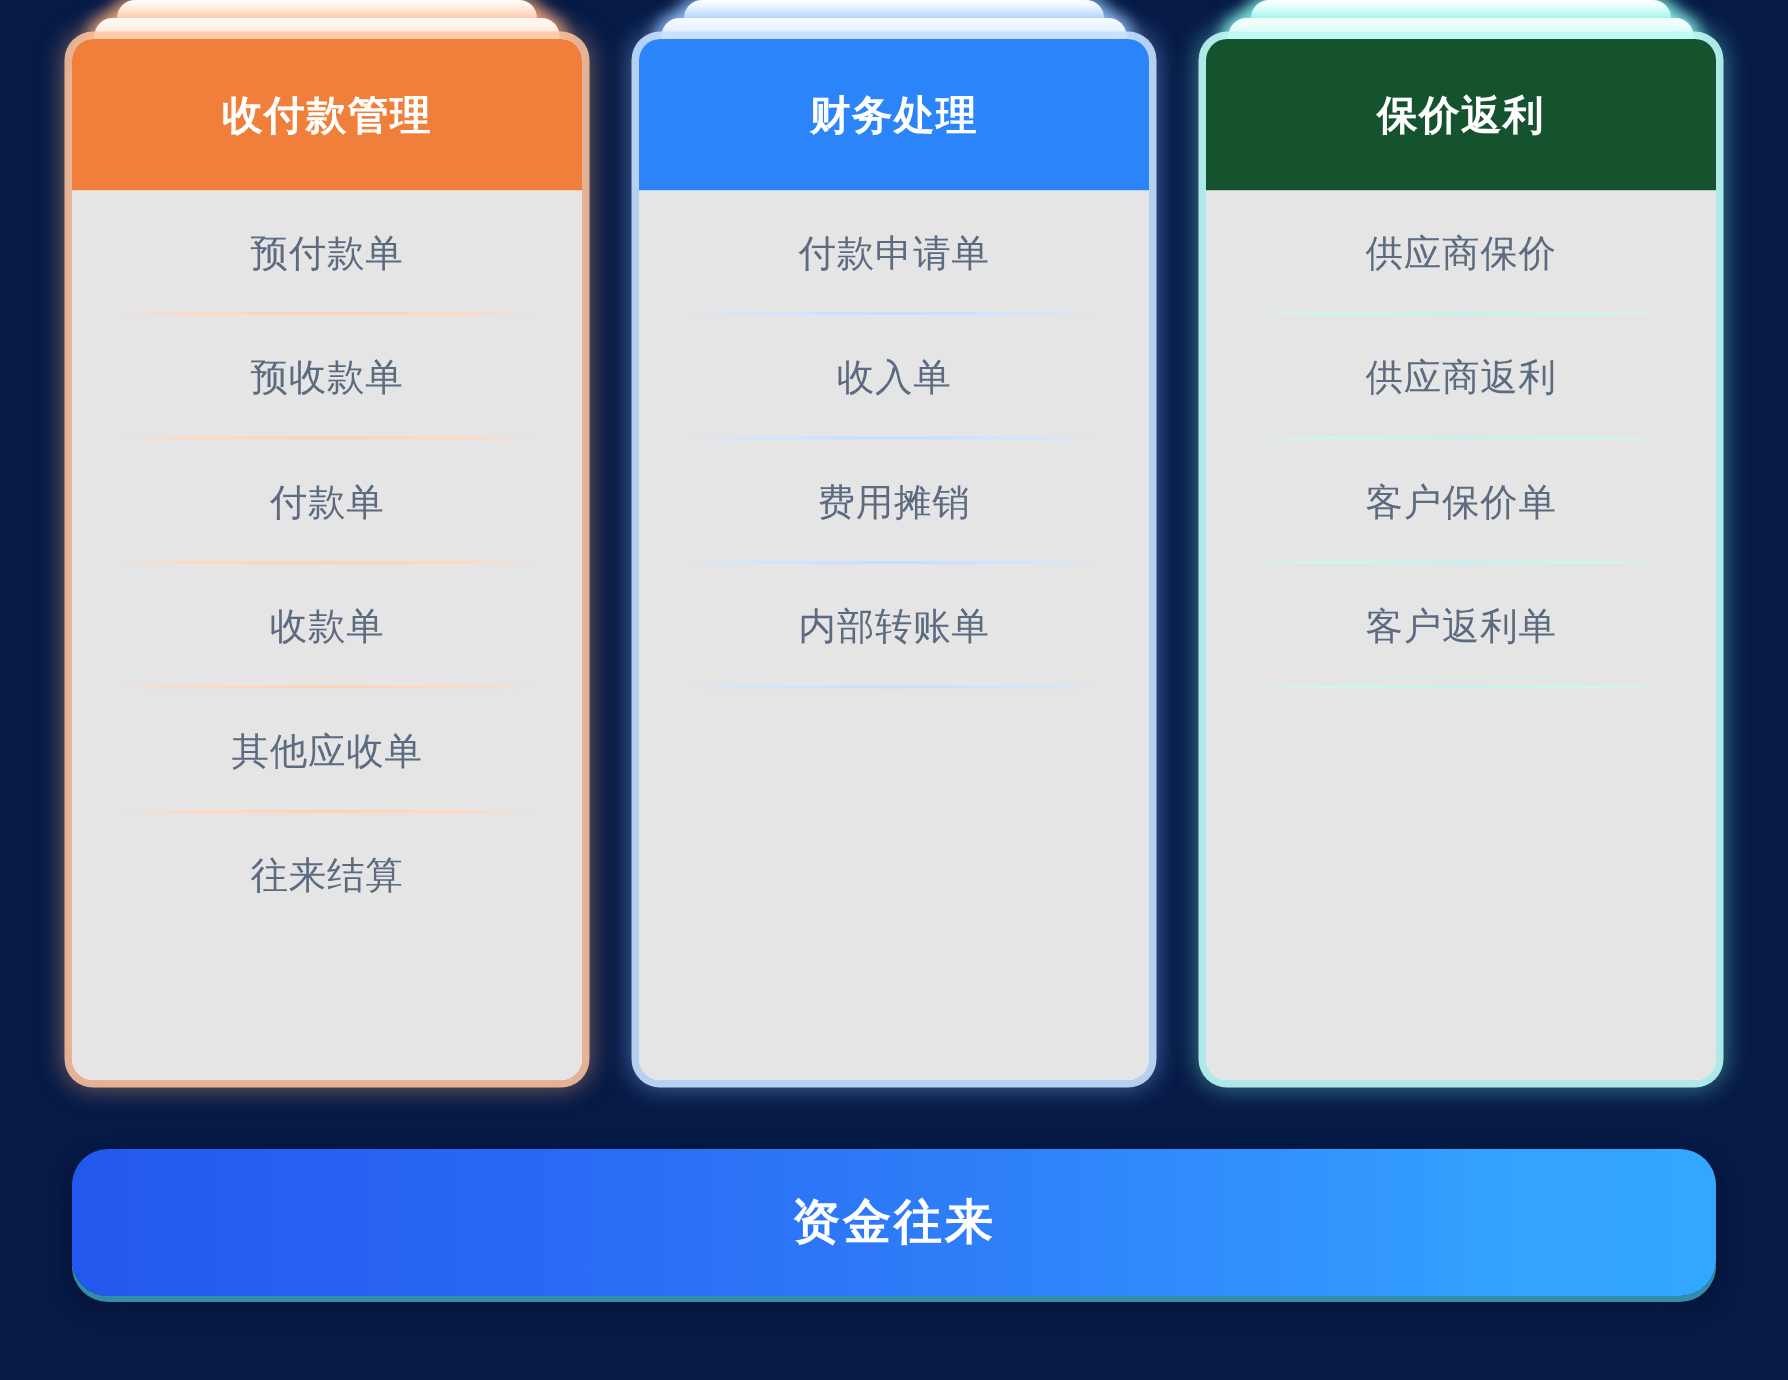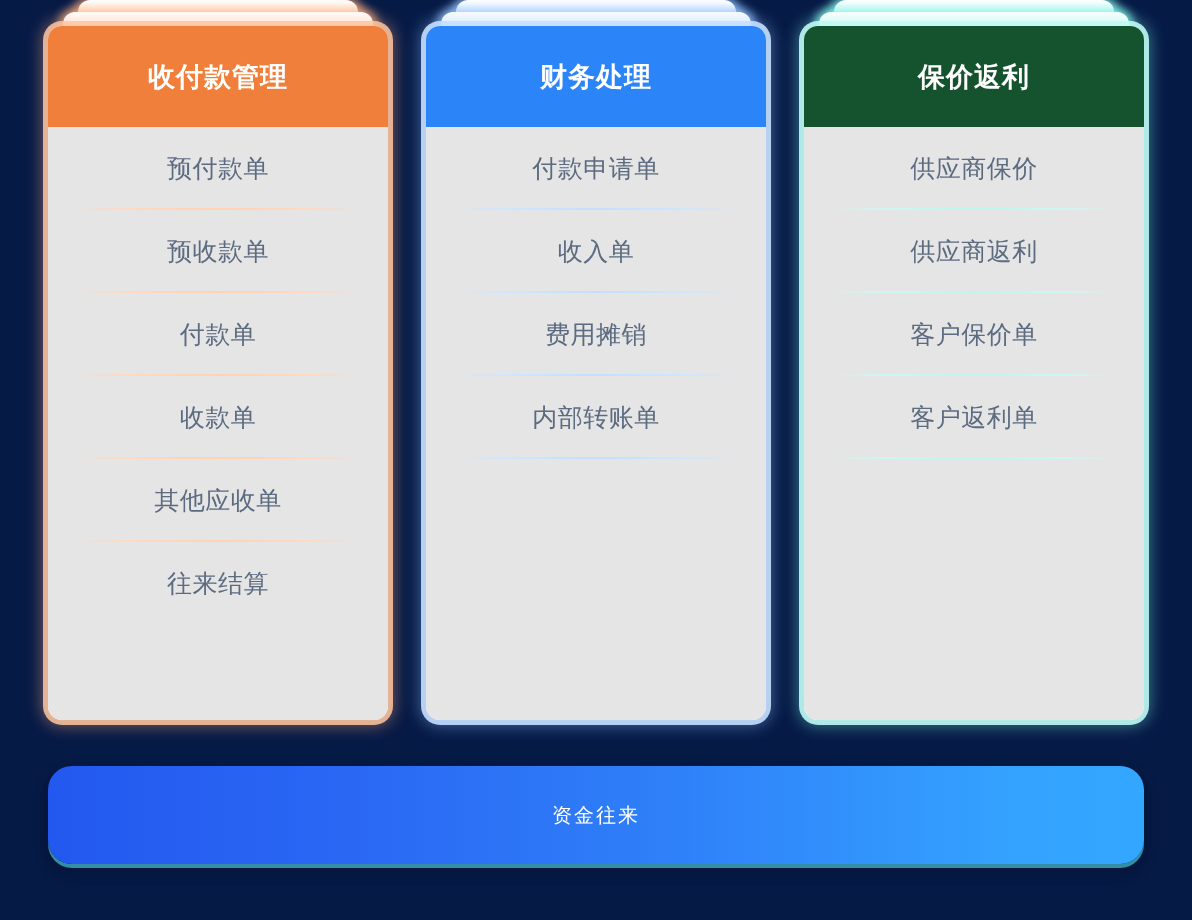--- a/index.html
+++ b/index.html
@@ -165,22 +165,22 @@
     inset: 0;
     border-radius: 24px;
     background: linear-gradient(to right, #2358ef 0%, #2a68f4 28%, #2f81f9 58%, #34a2ff 88%, #33a7ff 100%);
     display: flex;
     align-items: center;
     justify-content: center;
     box-shadow: 0 4px 0 0 rgba(90,240,255,0.55), 0 7px 14px rgba(0,0,0,0.35);
   }
   .footer-label {
     color: #ffffff;
-    font-size: 20px;
-    font-weight: normal;
+    font-size: 32px;
+    font-weight: bold;
     letter-spacing: 2px;
   }
 </style>
 </head>
 <body>
 
 <div class="stage">
 
   <div class="cards-row">
 

